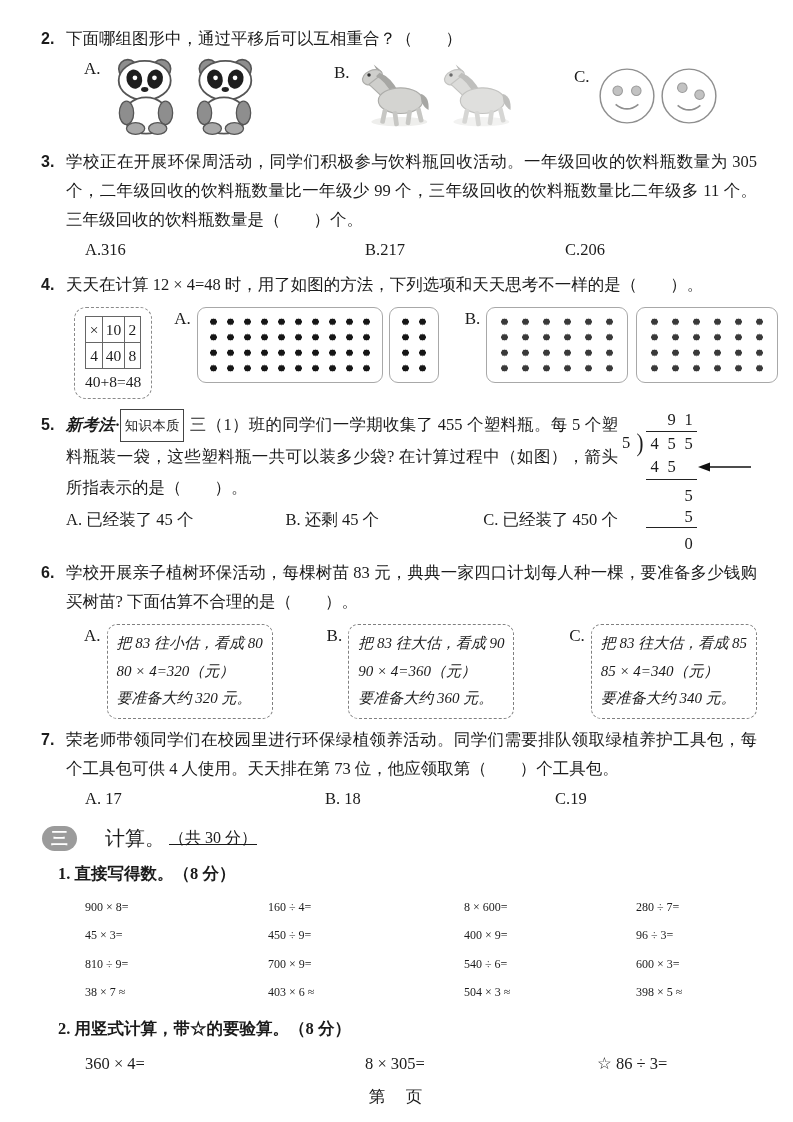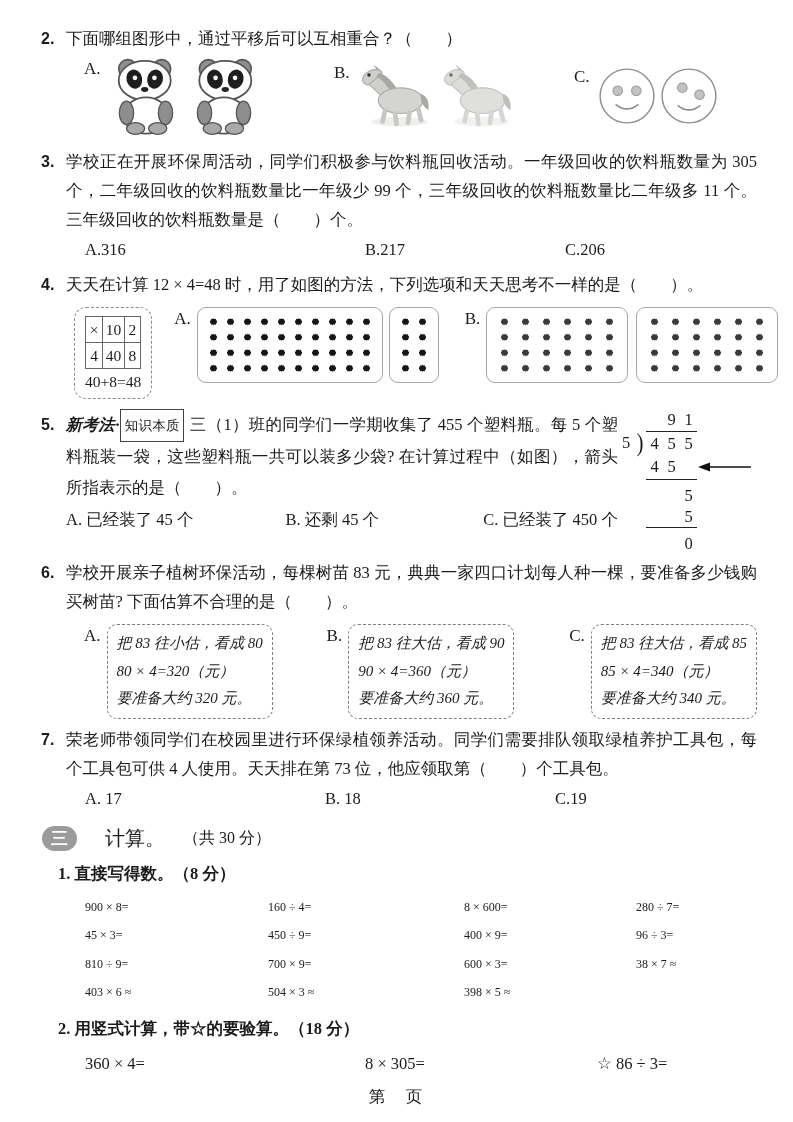--- a/index.html
+++ b/index.html
@@ -58,21 +58,21 @@
   .q6row{display:flex;margin:8px 0 6px 44px;}
   .estbox{border:1.5px dashed #7f7f7f;border-radius:10px;padding:5px 9px;
           font-size:15px;line-height:27.5px;font-style:italic;white-space:nowrap;}
 
   
   .sechead{display:flex;align-items:center;margin:12px 0 0 2px;}
   .secbadge{display:inline-block;background:#9b9b9b;color:#fff;border-radius:13px;
             padding:0 9px;font-weight:bold;font-size:17px;line-height:25px;
             font-family:"Liberation Sans",sans-serif;}
   .sectitle{font-weight:normal;font-size:20px;margin-left:28px;}
-  .secscore{font-size:16px;margin-left:18px;}
+  .secscore{font-size:16px;margin-left:4px;text-decoration:underline;}
   .subhead{font-size:16.5px;line-height:29px;margin:7px 0 0 18px;font-weight:600;}
   .calcgrid{display:grid;grid-template-columns:183px 196px 172px auto;
             margin:5px 0 0 45px;font-size:12px;line-height:28.5px;}
   .vcalcrow{display:grid;grid-template-columns:280px 232px auto;
             margin:6px 0 0 45px;font-size:16.5px;line-height:29px;}
 
   .footer{position:absolute;left:0;right:0;bottom:14px;text-align:center;
           font-size:16.5px;letter-spacing:2px;}
 </style>
 </head>
@@ -319,27 +319,28 @@
       <span>900 × 8=</span>
       <span>160 ÷ 4=</span>
       <span>8 × 600=</span>
       <span>280 ÷ 7=</span>
       <span>45 × 3=</span>
       <span>450 ÷ 9=</span>
       <span>400 × 9=</span>
       <span>96 ÷ 3=</span>
       <span>810 ÷ 9=</span>
       <span>700 × 9=</span>
+      <span>540 ÷ 6=</span>
       <span>600 × 3=</span>
       <span>38 × 7 ≈</span>
       <span>403 × 6 ≈</span>
       <span>504 × 3 ≈</span>
       <span>398 × 5 ≈</span>
     </div>
-    <div class="subhead">2. 用竖式计算，带☆的要验算。（18 分）</div>
+    <div class="subhead">2. 用竖式计算，带☆的要验算。（8 分）</div>
     <div class="vcalcrow">
       <span>360 × 4=</span>
       <span>8 × 305=</span>
       <span>☆ 86 ÷ 3=</span>
     </div>
   </div>
 
 </div>
 
 <div class="footer">第　页</div>

